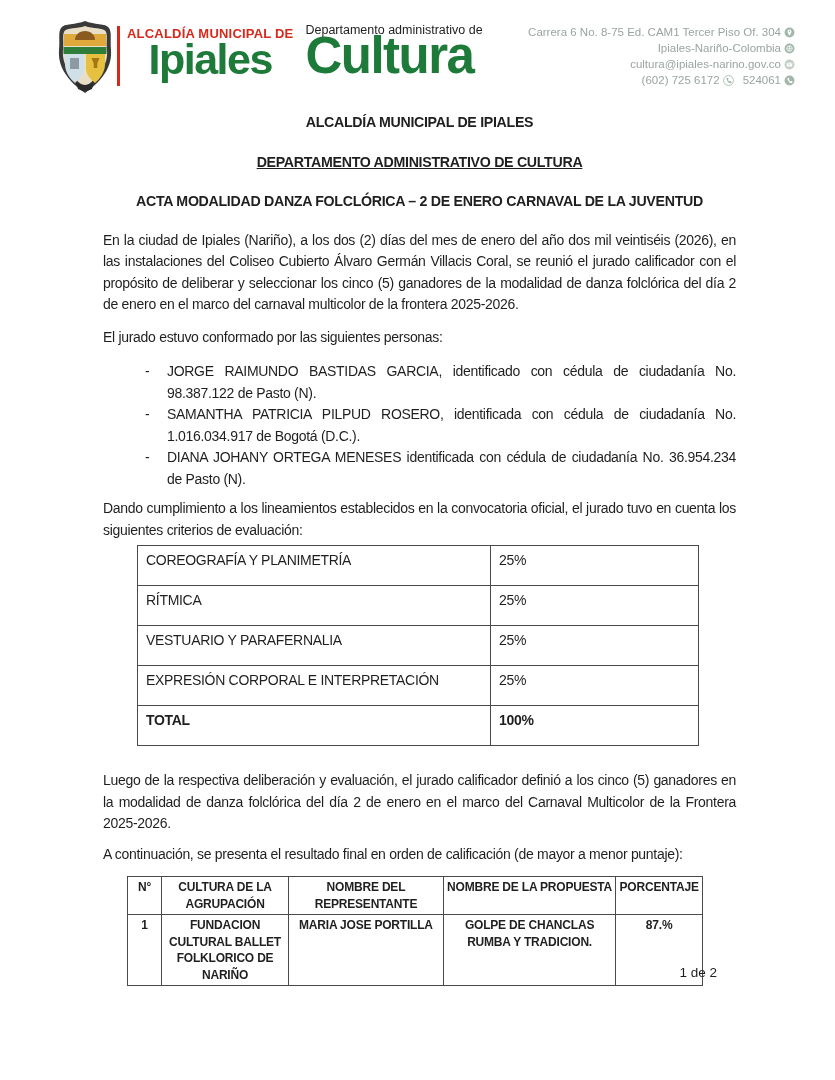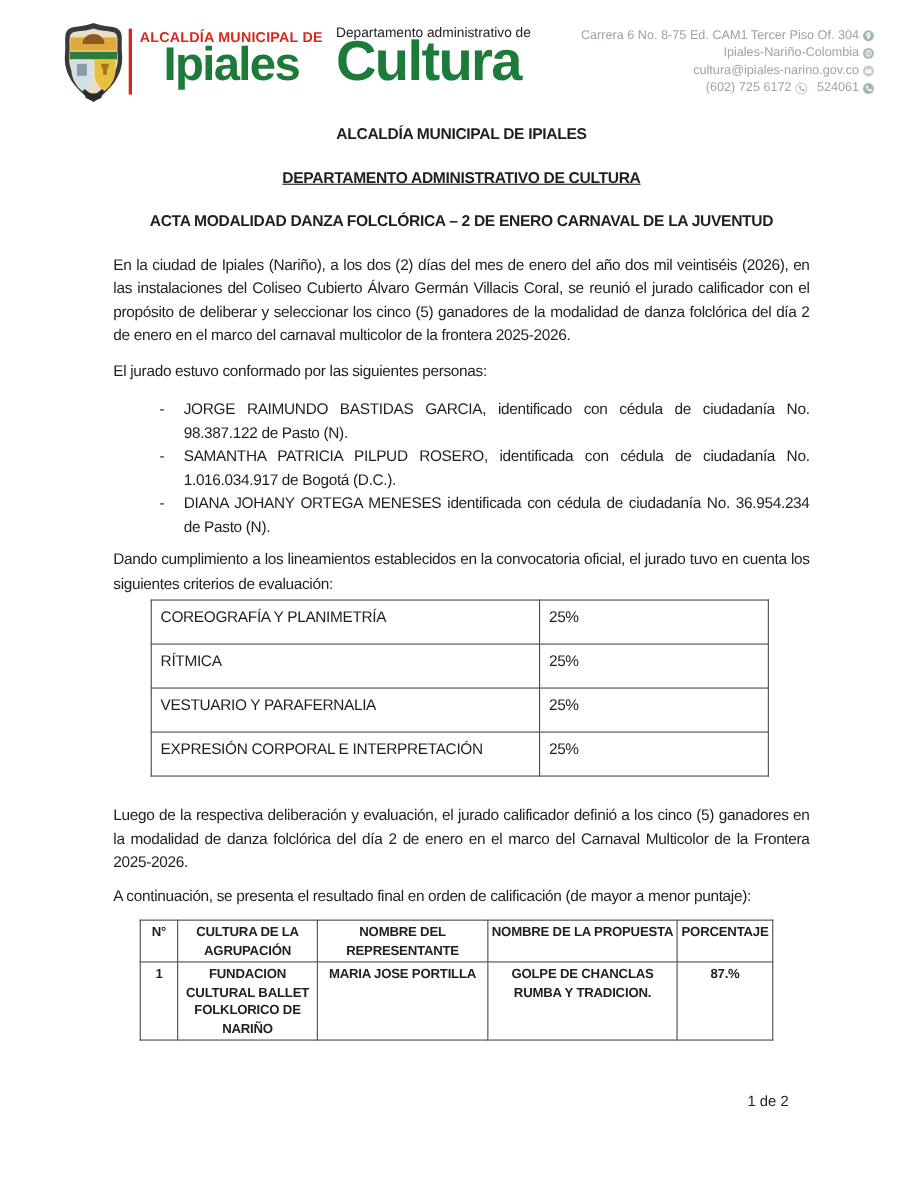--- a/index.html
+++ b/index.html
@@ -47,21 +47,21 @@
   .rtable { margin:11px 0 0 24px; width:576px; border-collapse:collapse; table-layout:fixed; }
   .rtable td, .rtable th { border:1.5px solid #4a4a4a; vertical-align:top; padding:2px 3px; font-size:12px; line-height:16.5px; text-align:center; letter-spacing:-.2px; }
   .rtable th { font-weight:bold; }
   .rtable .col-num { width:33px; }
   .rtable .col-agru { width:123px; }
   .rtable .col-repr { width:150px; }
   .rtable .col-prop { width:167px; }
   .rtable .col-porc { width:84px; }
   .rtable td { height:68px; font-weight:bold; }
   
-  .footer { position:absolute; top:993px; right:118px; font-size:13.5px; color:#1f1f1f; letter-spacing:0; }
+  .footer { position:absolute; top:965px; right:118px; font-size:13.5px; color:#1f1f1f; letter-spacing:0; }
 </style>
 </head>
 <body>
 
 <div class="page">
 
   <div class="letterhead">
     <svg class="crest" viewBox="0 0 58 74">
       <path d="M29 1 C20 5 8 3 5 8 C2 12 4 20 3 30 C2 44 8 58 29 73 C50 58 56 44 55 30 C54 20 56 12 53 8 C50 3 38 5 29 1 Z" fill="#3a3a3a"></path>
       <path d="M29 6 C21 9 11 7.5 8.5 11 C6 14.5 8 21 7 30 C6 42 11 54 29 67 C47 54 52 42 51 30 C50 21 52 14.5 49.5 11 C47 7.5 37 9 29 6 Z" fill="#e9dfc6"></path>
@@ -160,20 +160,24 @@
           <td class="c-value">25%</td>
         </tr>
         <tr>
           <td class="c-label">VESTUARIO Y PARAFERNALIA</td>
           <td class="c-value">25%</td>
         </tr>
         <tr>
           <td class="c-label">EXPRESIÓN CORPORAL E INTERPRETACIÓN</td>
           <td class="c-value">25%</td>
         </tr>
+        <tr class="total">
+          <td class="c-label">TOTAL</td>
+          <td class="c-value">100%</td>
+        </tr>
       </tbody>
     </table>
 
     <p class="para p4">Luego de la respectiva deliberación y evaluación, el jurado calificador definió a los cinco (5) ganadores en la modalidad de danza folclórica del día 2 de enero en el marco del Carnaval Multicolor de la Frontera 2025-2026.</p>
     <p class="para p5">A continuación, se presenta el resultado final en orden de calificación (de mayor a menor puntaje):</p>
 
     <table class="rtable">
       <tbody>
         <tr>
           <th class="col-num">N°</th>

